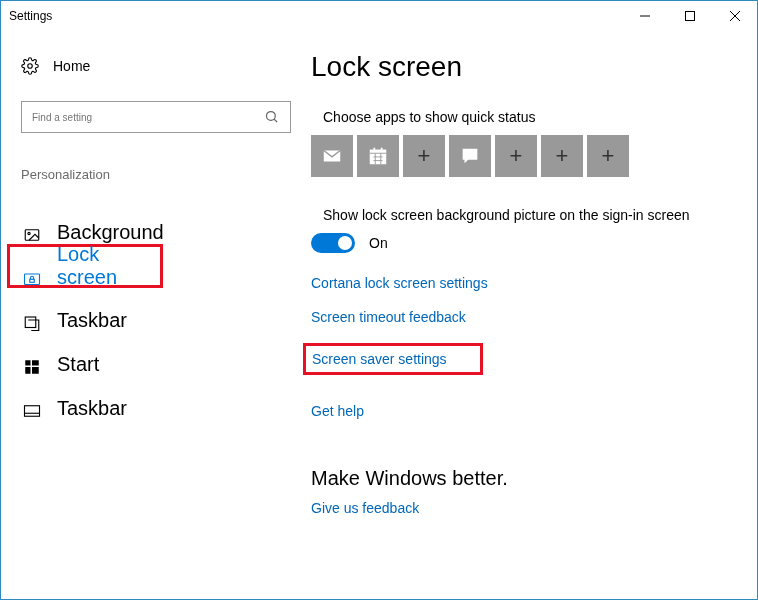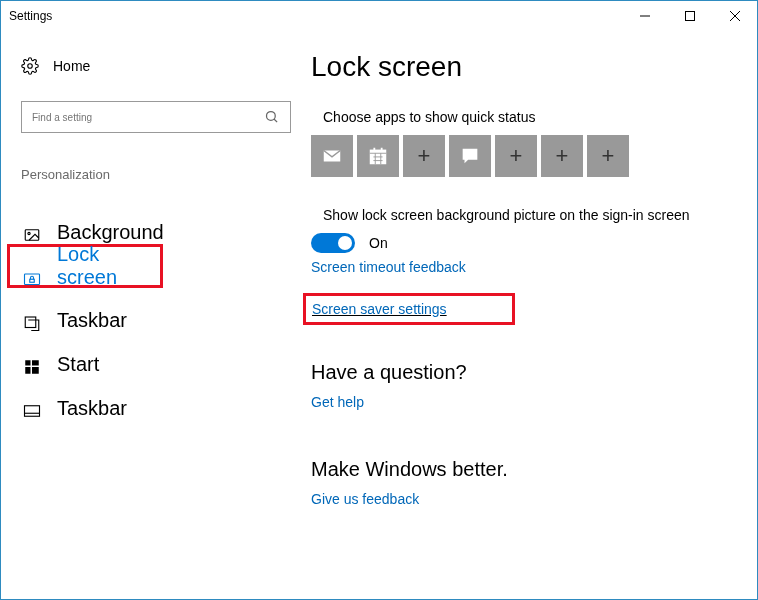--- a/index.html
+++ b/index.html
@@ -22,25 +22,25 @@
 .nav-item .icon { width: 18px; height: 18px; display: inline-flex; align-items: center; justify-content: center; }
 .nav-item.active { color: #0078d7; }
 .highlight-box { border: 3px solid #e81123; margin-left: -14px; padding-left: 11px; width: 156px; height: 44px; display: flex; align-items: center; }
 .content { flex: 1; padding: 20px 30px 0 0; }
 .page-title { font-size: 28px; font-weight: 400; margin-bottom: 26px; }
 .section-text { font-size: 14px; margin-bottom: 10px; margin-left: 12px; }
 .quick-status-row { display: flex; gap: 4px; margin-bottom: 30px; }
 .qs-tile { width: 42px; height: 42px; background: #999; display: flex; align-items: center; justify-content: center; }
 .qs-tile svg { fill: #fff; }
 .qs-plus { color: #333; font-size: 22px; font-weight: 300; }
-.toggle-row { display: flex; align-items: center; gap: 14px; margin-bottom: 6px; }
+.toggle-row { display: flex; align-items: center; gap: 14px; margin-bottom: 22px; }
 .toggle { width: 44px; height: 20px; background: #0078d7; border-radius: 10px; position: relative; }
 .toggle-knob { position: absolute; right: 3px; top: 3px; width: 14px; height: 14px; background: #fff; border-radius: 50%; }
 .link { color: #0067b8; font-size: 14px; margin-bottom: 18px; display: block; }
-.link-highlight { border: 3px solid #e81123; width: 212px; height: 32px; display: flex; align-items: center; padding-left: 6px; margin-left: -8px; margin-bottom: 36px; text-decoration: underline; }
+.link-highlight { border: 3px solid #e81123; width: 180px; height: 32px; display: flex; align-items: center; padding-left: 6px; margin-left: -8px; margin-bottom: 28px; }
 .link-highlight .link { margin-bottom: 0; }
 .subheading { font-size: 20px; font-weight: 400; margin-bottom: 10px; }
 .spacer { height: 30px; }
 </style>
 </head>
 <body>
 
 <div class="titlebar">
   <span class="titlebar-title">Settings</span>
   <div class="titlebar-controls">
@@ -188,27 +188,27 @@
     </div>
 
     <div class="section-text">Show lock screen background picture on the sign-in screen</div>
     <div class="toggle-row">
       <div class="toggle">
         <div class="toggle-knob"></div>
       </div>
       <span style="font-size:14px">On</span>
     </div>
 
+    <a class="link">Cortana lock screen settings</a>
     <a class="link">Screen timeout feedback</a>
 
     <div class="link-highlight">
       <a class="link">Screen saver settings</a>
     </div>
 
-    <div class="subheading">Have a question?</div>
     <a class="link">Get help</a>
 
     <div class="spacer"></div>
 
     <div class="subheading">Make Windows better.</div>
     <a class="link">Give us feedback</a>
   </div>
 </div>
 
 </body></html>

